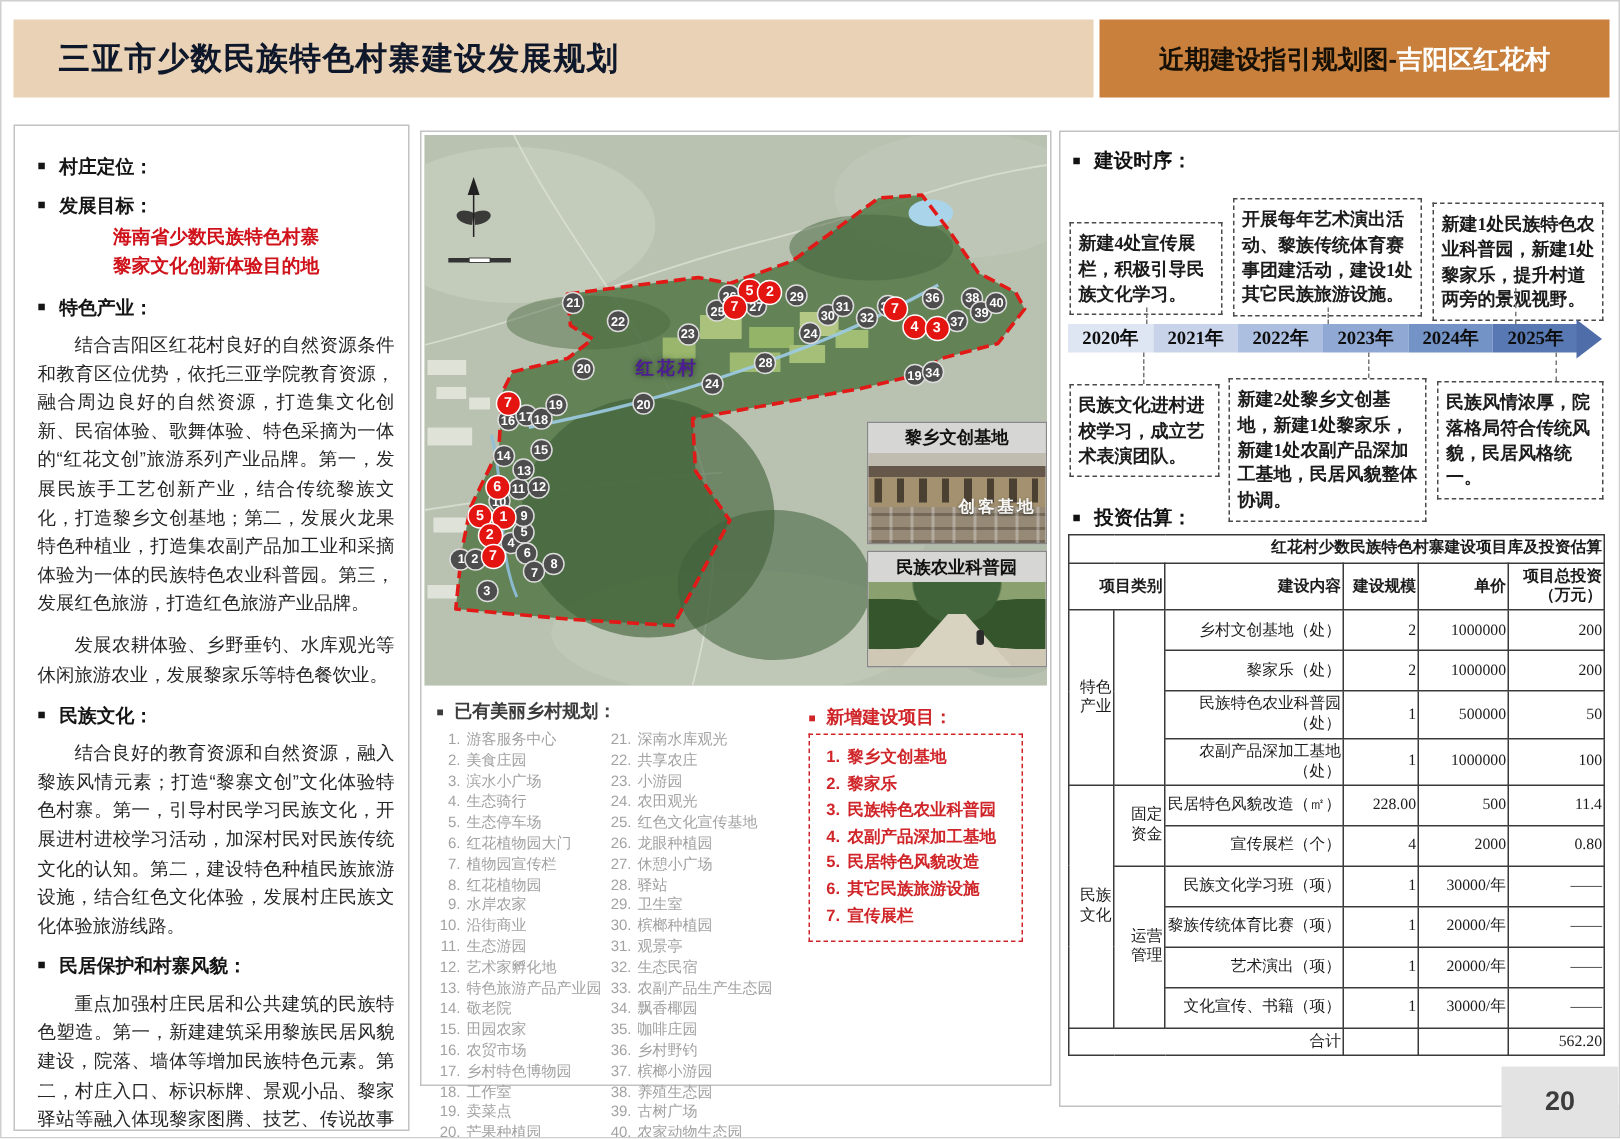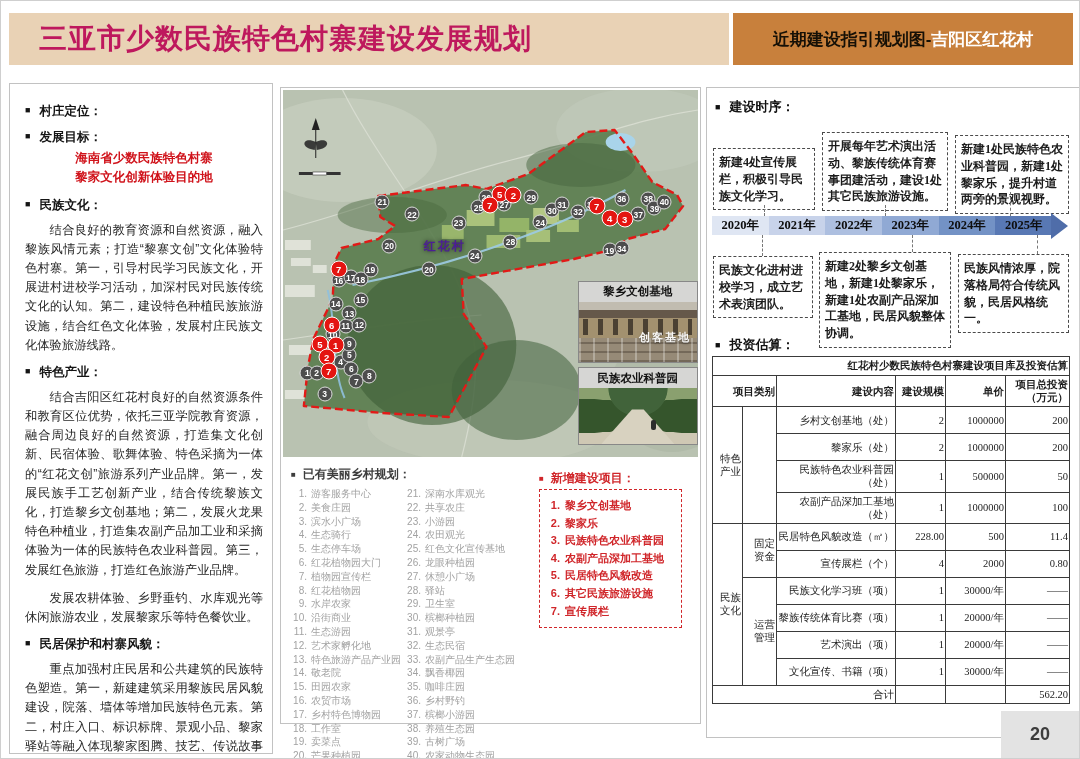--- a/index.html
+++ b/index.html
@@ -1,21 +1,21 @@
 <!DOCTYPE html>
 <html><head>
 <meta charset="utf-8">
 <style>
   html,body{margin:0;padding:0;background:#fff;}
   body{font-family:"Liberation Sans","DejaVu Sans",sans-serif;}
   .page{position:relative;width:1080px;height:759px;background:#fff;border:1px solid #cfcfcf;box-sizing:border-box;overflow:hidden;}
 
   
   .hdr-left{position:absolute;left:8px;top:12px;width:720px;height:52px;background:#e9d2b5;display:flex;align-items:center;padding-left:30px;box-sizing:border-box;}
-  .hdr-left .t{font-size:28px;font-weight:bold;color:#be185d;letter-spacing:1px;font-family:Liberation Mono, monospace;}
+  .hdr-left .t{font-size:21px;font-weight:bold;color:#0f172a;letter-spacing:1px;font-family:Liberation Mono, monospace;}
   .hdr-right{position:absolute;left:732px;top:12px;width:340px;height:52px;background:#c8803c;display:flex;align-items:center;justify-content:center;}
   .hdr-right .p{font-size:17px;font-weight:bold;color:#161006;}
   .hdr-right .h{font-size:17px;font-weight:bold;color:#ffffff;}
 
   
   .panel{position:absolute;border:1px solid #c2c2c2;background:#fff;box-sizing:border-box;}
   #left-panel{left:8px;top:82px;width:264px;height:671px;padding:10px 9px 0 15px;}
   #mid-panel{left:279px;top:86px;width:421px;height:637px;}
   #right-panel{left:705px;top:86px;width:412px;height:651px;font-family:Liberation Serif, serif;}
 
@@ -107,27 +107,27 @@
     <div>
         <div class="sec">
           <div class="sec-title">村庄定位：</div>
         </div>
         <div class="sec">
           <div class="sec-title">发展目标：</div>
           <div class="red-line">海南省少数民族特色村寨</div>
           <div class="red-line">黎家文化创新体验目的地</div>
         </div>
         <div class="sec">
-          <div class="sec-title">民族文化：</div>
-          <p class="body-par">结合良好的教育资源和自然资源，融入黎族风情元素；打造“黎寨文创”文化体验特色村寨。第一，引导村民学习民族文化，开展进村进校学习活动，加深村民对民族传统文化的认知。第二，建设特色种植民族旅游设施，结合红色文化体验，发展村庄民族文化体验旅游线路。</p>
-        </div>
-        <div class="sec">
           <div class="sec-title">特色产业：</div>
           <p class="body-par">结合吉阳区红花村良好的自然资源条件和教育区位优势，依托三亚学院教育资源，融合周边良好的自然资源，打造集文化创新、民宿体验、歌舞体验、特色采摘为一体的“红花文创”旅游系列产业品牌。第一，发展民族手工艺创新产业，结合传统黎族文化，打造黎乡文创基地；第二，发展火龙果特色种植业，打造集农副产品加工业和采摘体验为一体的民族特色农业科普园。第三，发展红色旅游，打造红色旅游产业品牌。</p>
           <p class="body-par">发展农耕体验、乡野垂钓、水库观光等休闲旅游农业，发展黎家乐等特色餐饮业。</p>
+        </div>
+        <div class="sec">
+          <div class="sec-title">民族文化：</div>
+          <p class="body-par">结合良好的教育资源和自然资源，融入黎族风情元素；打造“黎寨文创”文化体验特色村寨。第一，引导村民学习民族文化，开展进村进校学习活动，加深村民对民族传统文化的认知。第二，建设特色种植民族旅游设施，结合红色文化体验，发展村庄民族文化体验旅游线路。</p>
         </div>
         <div class="sec">
           <div class="sec-title">民居保护和村寨风貌：</div>
           <p class="body-par">重点加强村庄民居和公共建筑的民族特色塑造。第一，新建建筑采用黎族民居风貌建设，院落、墙体等增加民族特色元素。第二，村庄入口、标识标牌、景观小品、黎家驿站等融入体现黎家图腾、技艺、传说故事等特色元素。</p>
         </div>
       </div>
   </div>
 
   <div class="panel" id="mid-panel">
     <div class="map-box">

